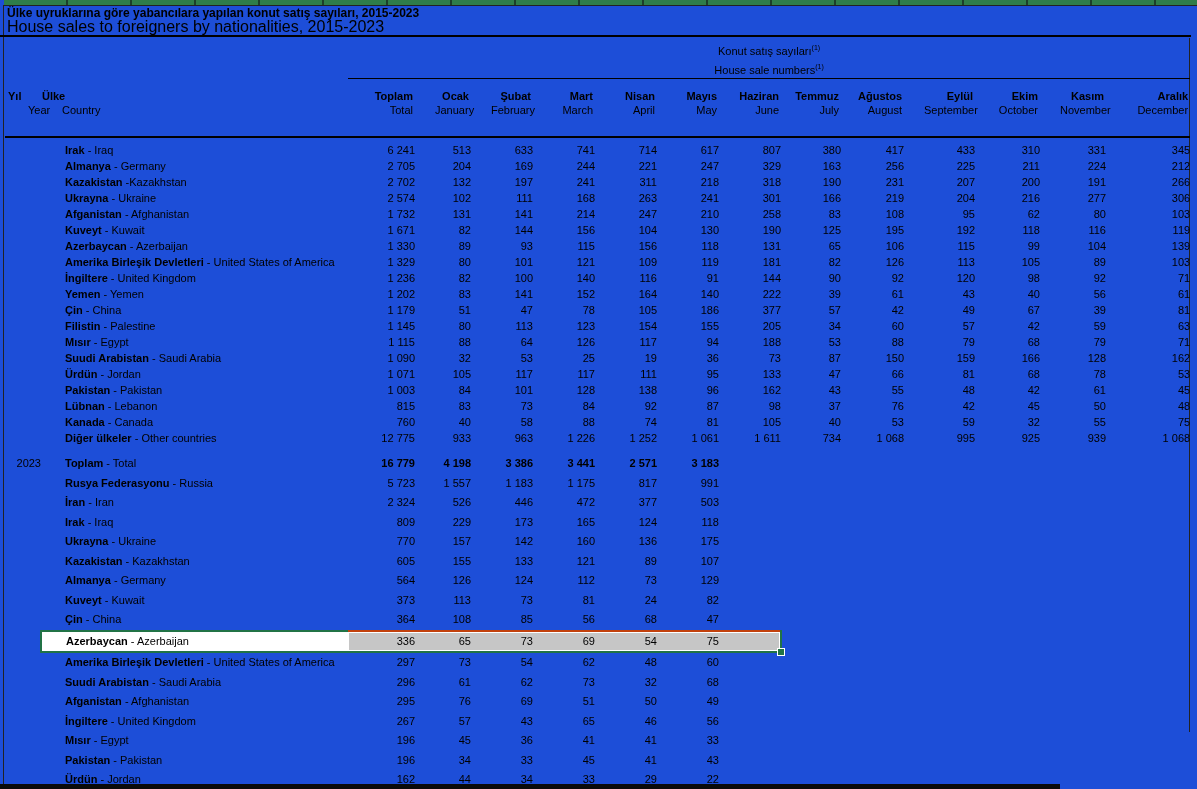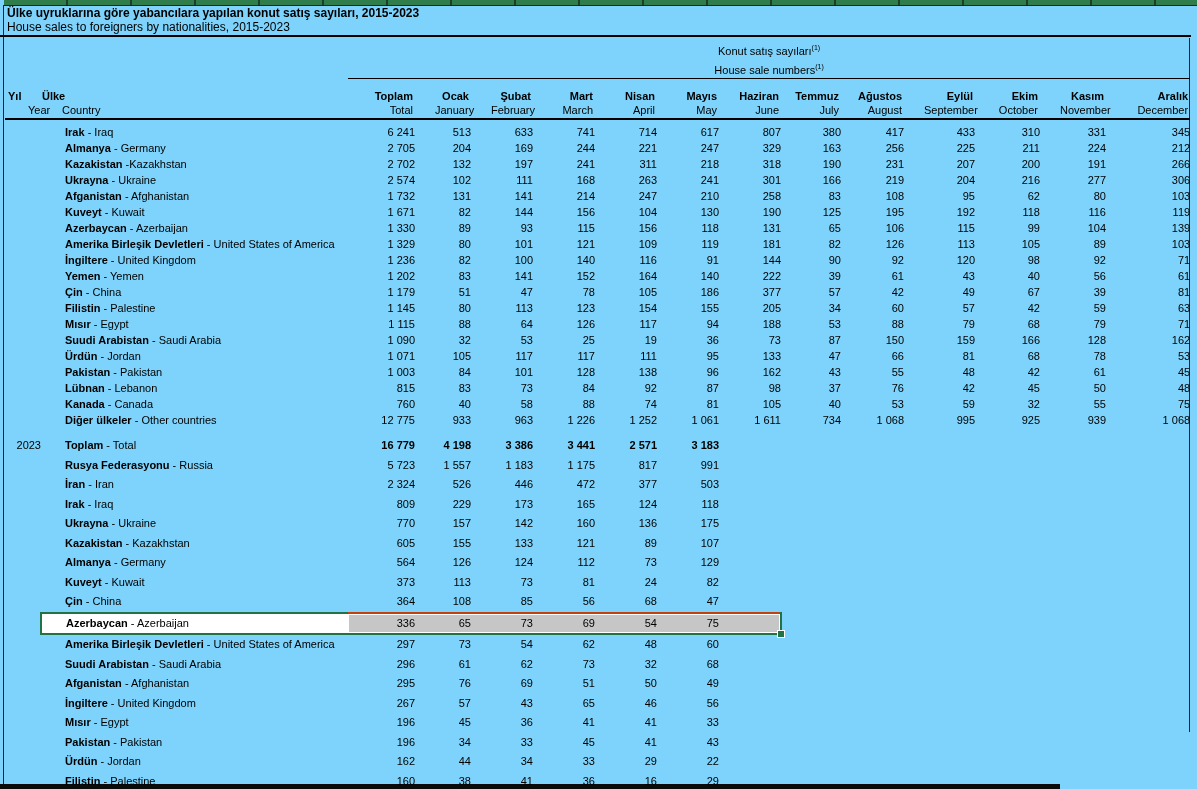--- a/index.html
+++ b/index.html
@@ -1,44 +1,44 @@
 <!DOCTYPE html>
 <html><head>
 <meta charset="utf-8">
 <style>
   html,body{margin:0;padding:0;background:#fff;}
-  .page{position:relative;width:1197px;height:789px;background:#7dd3fc;overflow:hidden;
+  .page{position:relative;width:1197px;height:789px;background:#1d4ed8;overflow:hidden;
         font-family:"Liberation Sans","DejaVu Sans",sans-serif;font-size:11px;color:#000;}
 
   
   .top-strip{position:absolute;left:4px;top:0;width:1193px;height:5px;
     background:repeating-linear-gradient(to right,#2e7d4a 0,#2e7d4a 62px,#1c3f2b 62px,#1c3f2b 64px);
     border-bottom:1px solid #222;}
   .left-line{position:absolute;left:3px;top:5px;width:1px;height:784px;background:#222;}
   .right-line{position:absolute;left:1189px;top:38px;width:1px;height:694px;background:#222;}
   .bottom-bar{position:absolute;left:0;top:784px;width:1060px;height:5px;background:#0a0a0a;}
   .title-underline{position:absolute;left:0;top:35px;width:1191px;height:2px;background:#000;}
 
   .titles{position:absolute;left:7px;top:6px;line-height:14px;}
   .title-tr{font-weight:bold;font-size:12px;}
-  .title-en{font-size:12px;}
+  .title-en{font-size:16px;}
 
   table.rep{position:absolute;left:5px;top:40px;width:1185px;border-collapse:collapse;table-layout:fixed;}
   table.rep th,table.rep td{margin:0;padding:0;white-space:nowrap;font-weight:normal;}
 
   
   .g1 th{height:20px;vertical-align:middle;}
   .g2 th{height:18px;vertical-align:middle;}
   .gc{text-align:center;font-weight:bold;}
   .gc2{text-align:center;}
   .gc sup,.gc2 sup{font-size:7px;vertical-align:super;}
   .g2 .gspan{border-bottom:1px solid #000;}
 
   
-  #cols-row th{height:38px;vertical-align:bottom;padding-bottom:1px;border-bottom:2px solid #000;}
+  #cols-row th{height:38px;vertical-align:bottom;padding-bottom:19px;border-bottom:2px solid #000;}
   #cols-row .hyl,#cols-row .hct{text-align:left;}
   #cols-row .hyl{padding-left:3px;}
   #cols-row .hct{padding-left:1px;}
   #cols-row .hm{text-align:right;padding-right:2px;}
   .ht{font-weight:bold;line-height:14px;}
   .he{line-height:14px;margin-left:20px;}
 
   
   #sec0 tr{height:16px;}
   #sec0 td{line-height:16px;}

